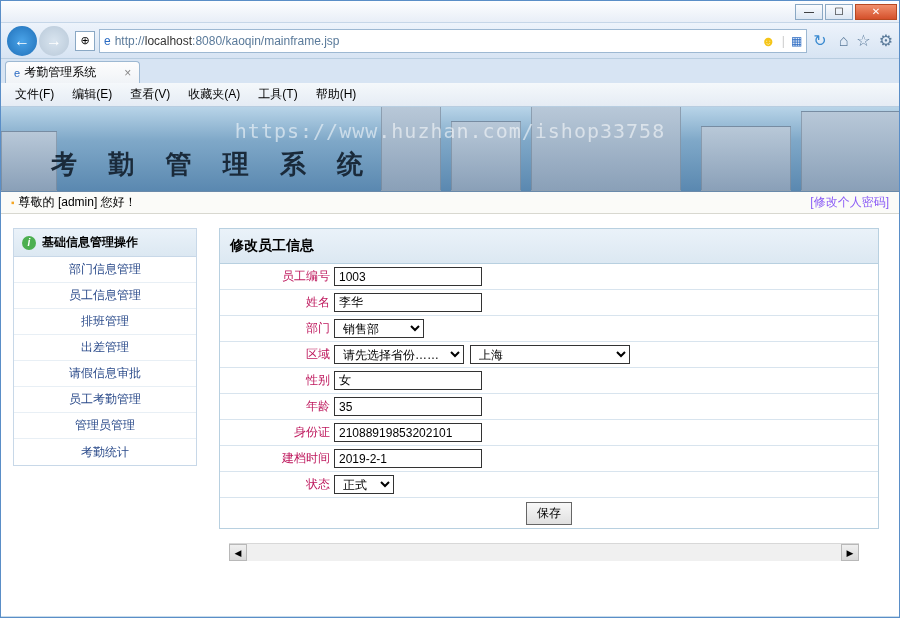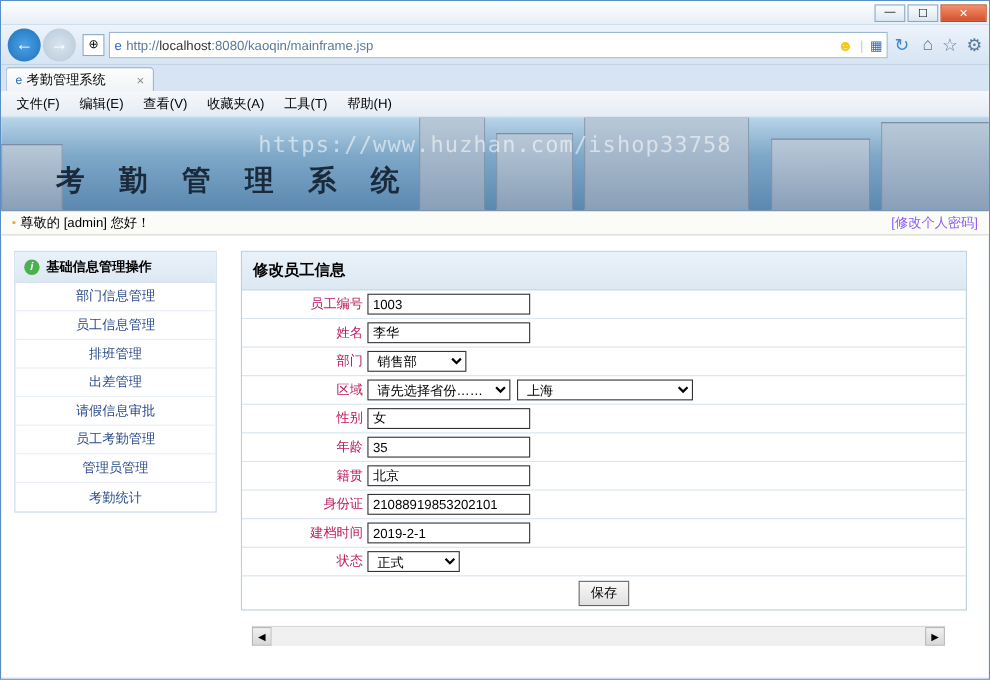--- a/index.html
+++ b/index.html
@@ -188,41 +188,35 @@
             <input value="女" style="">
           </div>
       </div>
       <div class="form-row">
         <div class="form-label">年龄</div>
         <div class="form-field">
             <input value="35" style="">
           </div>
       </div>
       <div class="form-row">
-        <div class="form-label">籍贯</div>
-        <div class="form-field">
-            <input value="北京" style="">
-          </div>
-      </div>
-      <div class="form-row">
         <div class="form-label">身份证</div>
         <div class="form-field">
             <input value="21088919853202101" style="">
           </div>
       </div>
       <div class="form-row">
         <div class="form-label">建档时间</div>
         <div class="form-field">
             <input value="2019-2-1" style="">
           </div>
       </div>
       <div class="form-row">
         <div class="form-label">状态</div>
         <div class="form-field">
-            <select style="width:84px;"><option>正式</option></select>
+            <select style="width:60px;"><option>正式</option></select>
           </div>
       </div>
       <div class="save-row">
         <button class="save-btn">保存</button>
       </div>
     </div>
     <div class="scrollbar-h">
       <div class="sb-btn">◀</div>
       <div class="sb-track"></div>
       <div class="sb-btn">▶</div>

